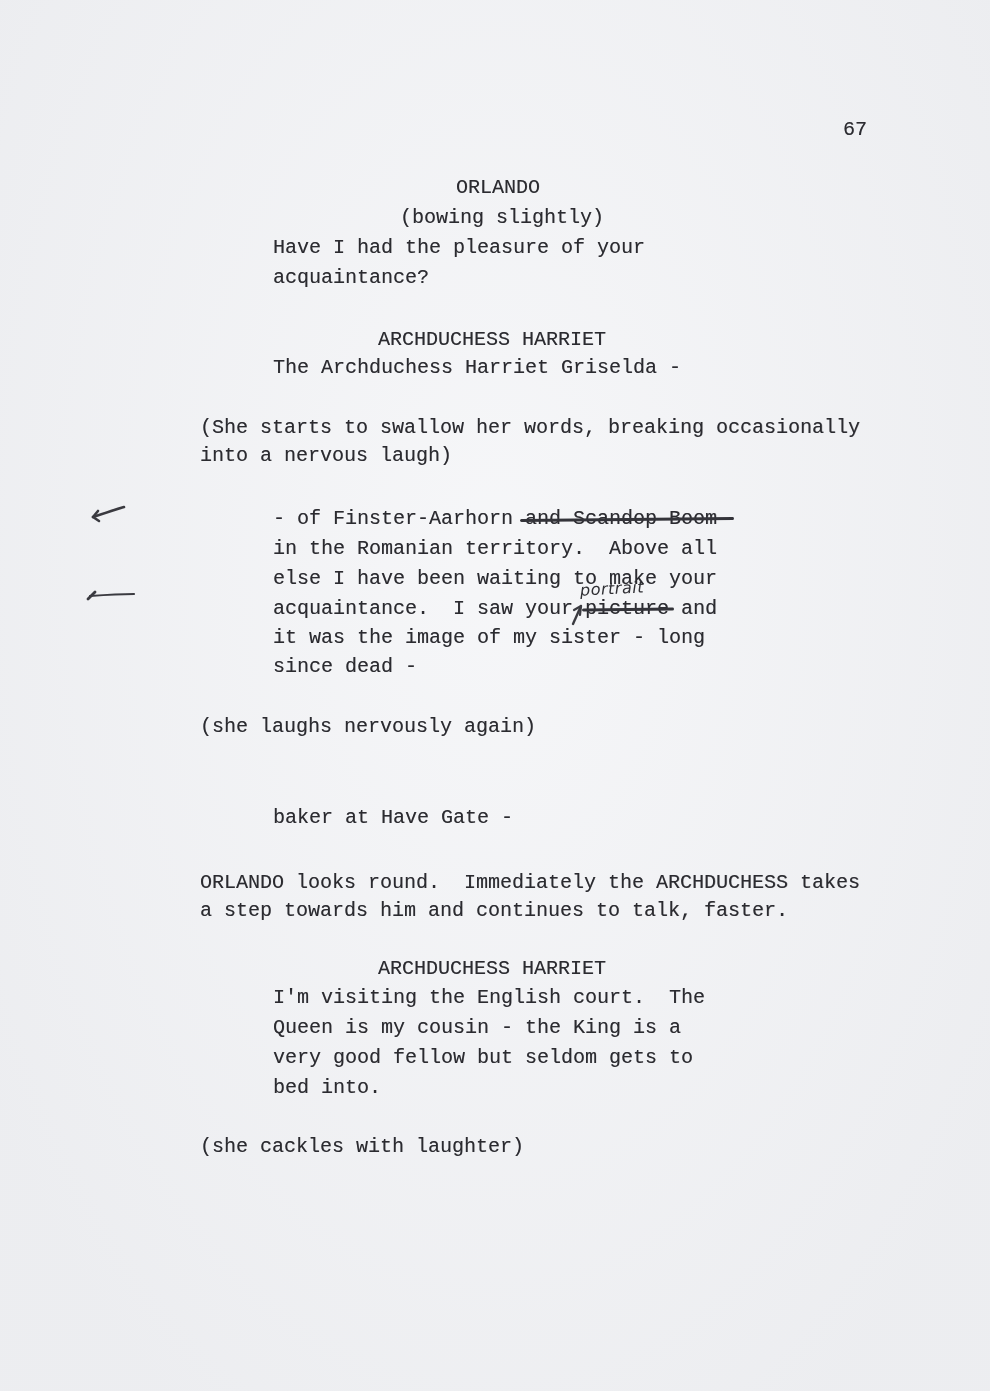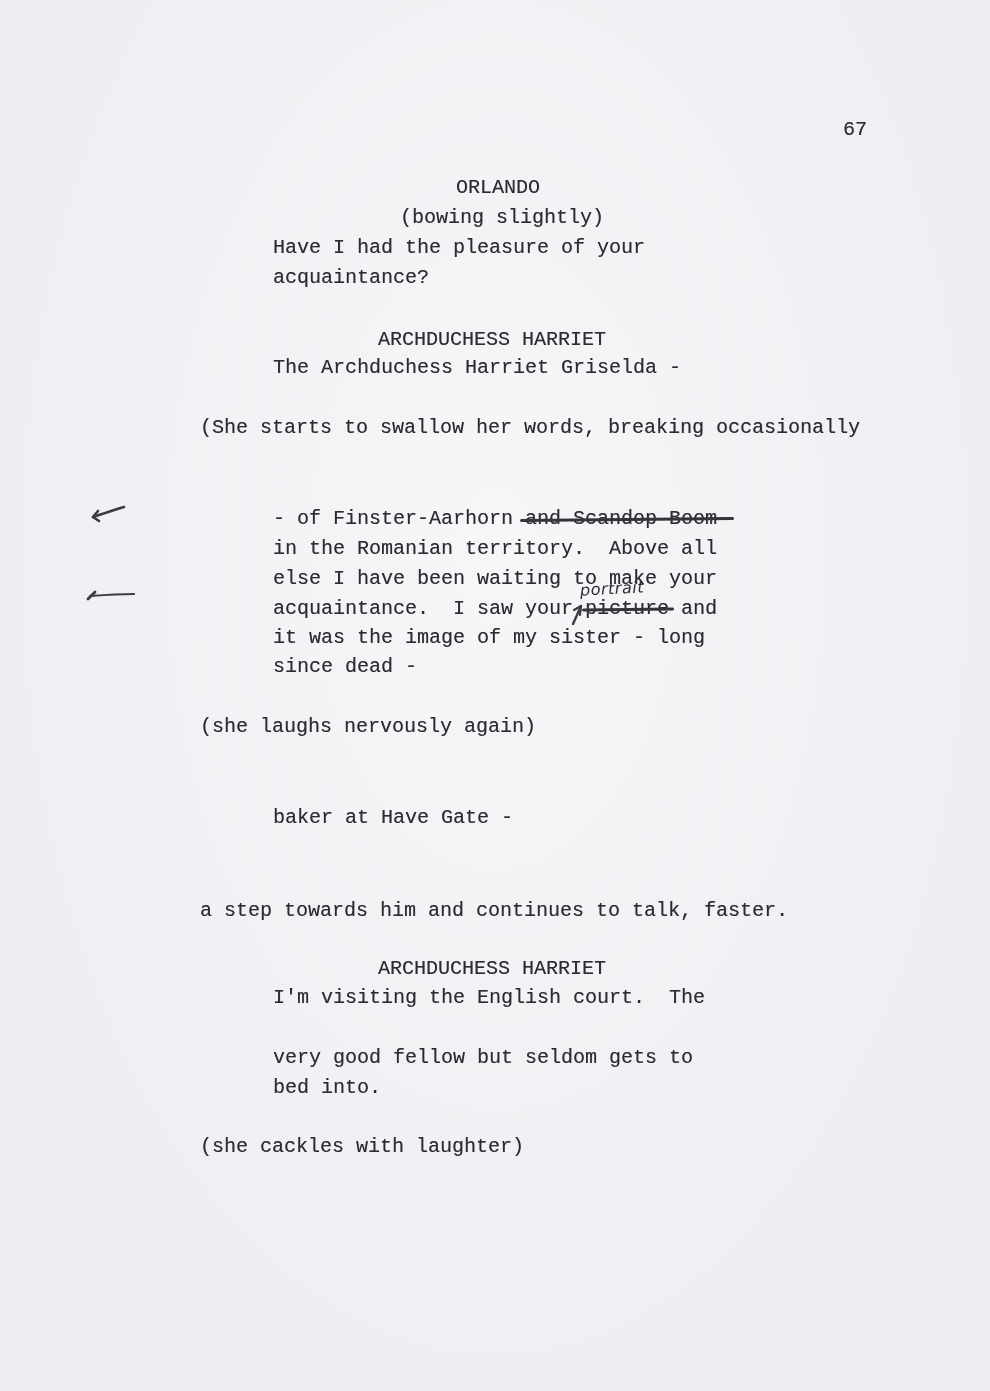--- a/index.html
+++ b/index.html
@@ -70,44 +70,47 @@
 
   <div class="t" style="left:456px; top:176px">ORLANDO</div>
   <div class="t" style="left:400px; top:206px">(bowing slightly)</div>
   <div class="t" style="left:273px; top:236px">Have I had the pleasure of your</div>
   <div class="t" style="left:273px; top:266px">acquaintance?</div>
 
   <div class="t" style="left:378px; top:328px">ARCHDUCHESS HARRIET</div>
   <div class="t" style="left:273px; top:356px">The Archduchess Harriet Griselda -</div>
 
   <div class="t" style="left:200px; top:416px">(She starts to swallow her words, breaking occasionally</div>
+  <div class="t" style="left:200px; top:444px">into a nervous laugh)</div>
 
   <div class="t" style="left:273px; top:507px"><span>- of Finster-Aarhorn </span><span class="struck long">and Scandop Boom</span></div>
   <div class="t" style="left:273px; top:537px">in the Romanian territory.  Above all</div>
   <div class="t" style="left:273px; top:567px">else I have been waiting to make your</div>
   <div class="t" style="left:273px; top:597px"><span>acquaintance.  I saw your </span><span class="struck short">picture</span><span> and</span></div>
   <div class="t" style="left:273px; top:626px">it was the image of my sister - long</div>
   <div class="t" style="left:273px; top:655px">since dead -</div>
 
   <div class="handwriting" style="left:580px; top:579px">portrait</div>
   <div class="pen" style="left:568px; top:600px">
     <svg width="22" height="26" viewBox="0 0 22 26">
       <path d="M5 24 L13 6" stroke="#3a3a40" stroke-width="2.4" fill="none" stroke-linecap="round"></path>
       <path d="M13 6 L6 10 M13 6 L12 15" stroke="#3a3a40" stroke-width="2.2" fill="none" stroke-linecap="round"></path>
     </svg>
   </div>
 
   <div class="t" style="left:200px; top:715px">(she laughs nervously again)</div>
 
   <div class="t" style="left:273px; top:806px">baker at Have Gate -</div>
 
+  <div class="t" style="left:200px; top:871px">ORLANDO looks round.  Immediately the ARCHDUCHESS takes</div>
   <div class="t" style="left:200px; top:899px">a step towards him and continues to talk, faster.</div>
 
   <div class="t" style="left:378px; top:957px">ARCHDUCHESS HARRIET</div>
   <div class="t" style="left:273px; top:986px">I'm visiting the English court.  The</div>
+  <div class="t" style="left:273px; top:1016px">Queen is my cousin - the King is a</div>
   <div class="t" style="left:273px; top:1046px">very good fellow but seldom gets to</div>
   <div class="t" style="left:273px; top:1076px">bed into.</div>
 
   <div class="t" style="left:200px; top:1135px">(she cackles with laughter)</div>
 
   <div class="pen" style="left:86px; top:502px">
     <svg width="42" height="24" viewBox="0 0 42 24">
       <path d="M38 5 C28 8 16 12 7 15" stroke="#3a3a40" stroke-width="2.6" fill="none" stroke-linecap="round"></path>
       <path d="M7 15 L13 19 M7 15 L12 9" stroke="#3a3a40" stroke-width="2.6" fill="none" stroke-linecap="round"></path>
     </svg>

